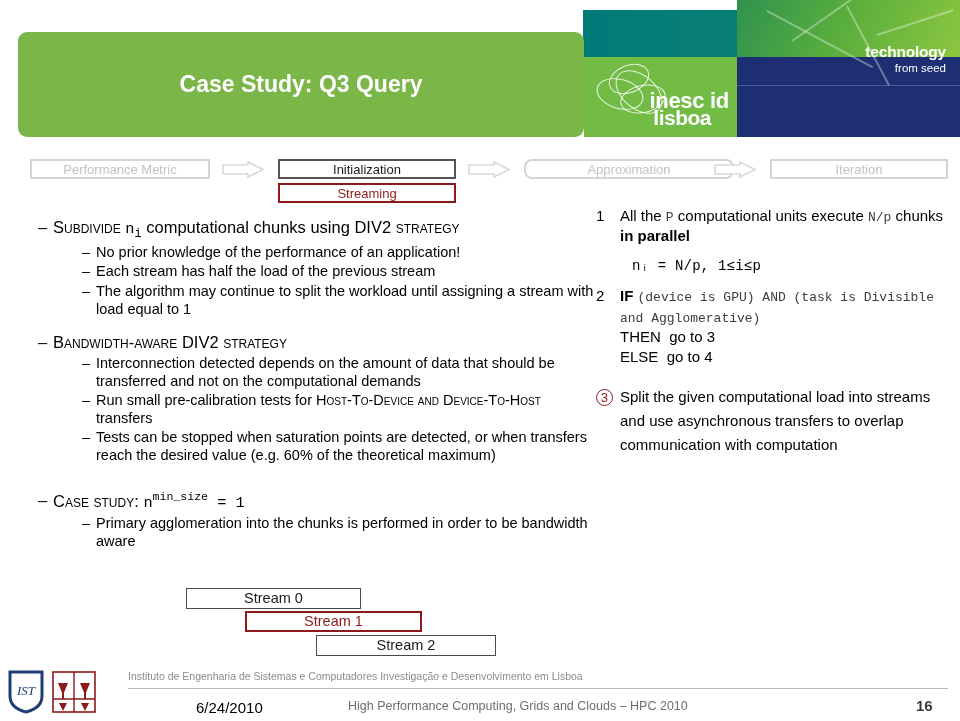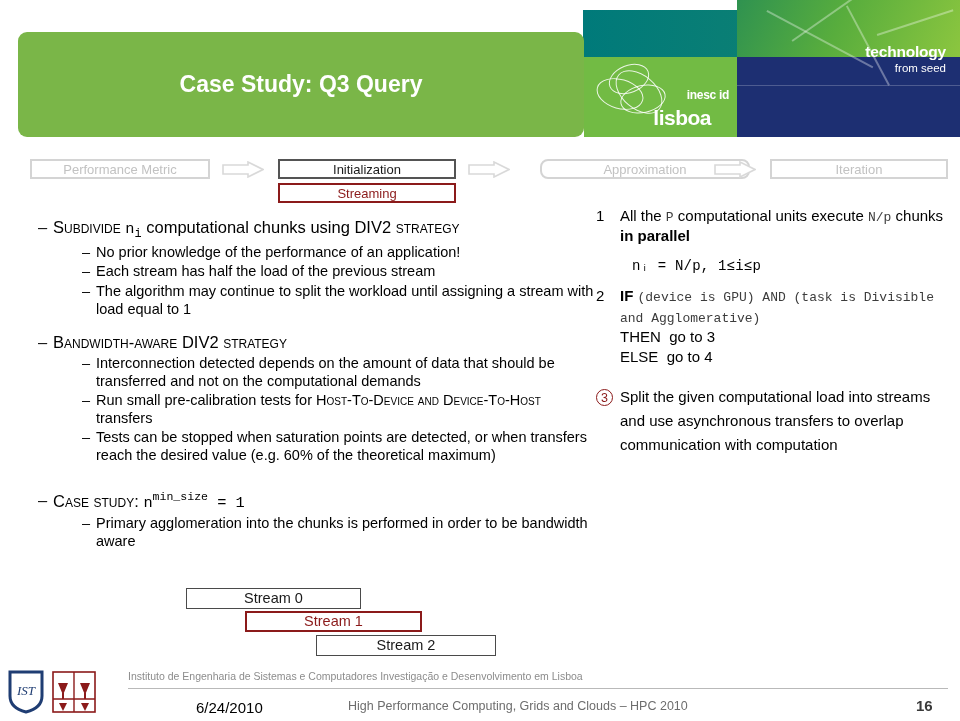--- a/index.html
+++ b/index.html
@@ -124,21 +124,21 @@
     border-radius: 50%;
   }
   .loops .a { left: 14px; top: 2px;  width: 40px; height: 26px; transform: rotate(-22deg); }
   .loops .b { left: 2px;  top: 16px; width: 46px; height: 28px; transform: rotate(16deg); }
   .loops .c { left: 26px; top: 22px; width: 44px; height: 26px; transform: rotate(-12deg); }
   .loops .d { left: 18px; top: 12px; width: 52px; height: 32px; transform: rotate(40deg); }
   .inesc-logo .w1 {
     position: absolute;
     right: 8px; top: 31px;
     color: #ffffff;
-    font-size: 12px;
+    font-size: 22px;
     font-weight: bold;
     letter-spacing: -0.3px;
   }
   .inesc-logo .w2 {
     position: absolute;
     right: 26px; top: 49px;
     color: #ffffff;
     font-size: 21px;
     font-weight: bold;
     letter-spacing: -0.5px;
@@ -169,21 +169,21 @@
     border: 2px solid #545454;
     color: #1a1a1a;
   }
   .step-box.sub {
     border: 2px solid #8b1a1a;
     color: #8b1a1a;
   }
   .sb0 { left: 30px;  top: 3px;  width: 180px; }
   .sb1 { left: 278px; top: 3px;  width: 178px; }
   .sbsub { left: 278px; top: 27px; width: 178px; }
-  .sb2 { left: 540px; top: 3px;  width: 210px; border-radius: 8px; }
+  .sb2 { left: 524px; top: 3px;  width: 210px; border-radius: 8px; }
   .sb3 { left: 770px; top: 3px;  width: 178px; }
 
   .arrow {
     position: absolute;
     top: 5px;
     width: 42px; height: 17px;
   }
   .arrow svg { display: block; }
   .ar0 { left: 222px; }
   .ar1 { left: 468px; }

